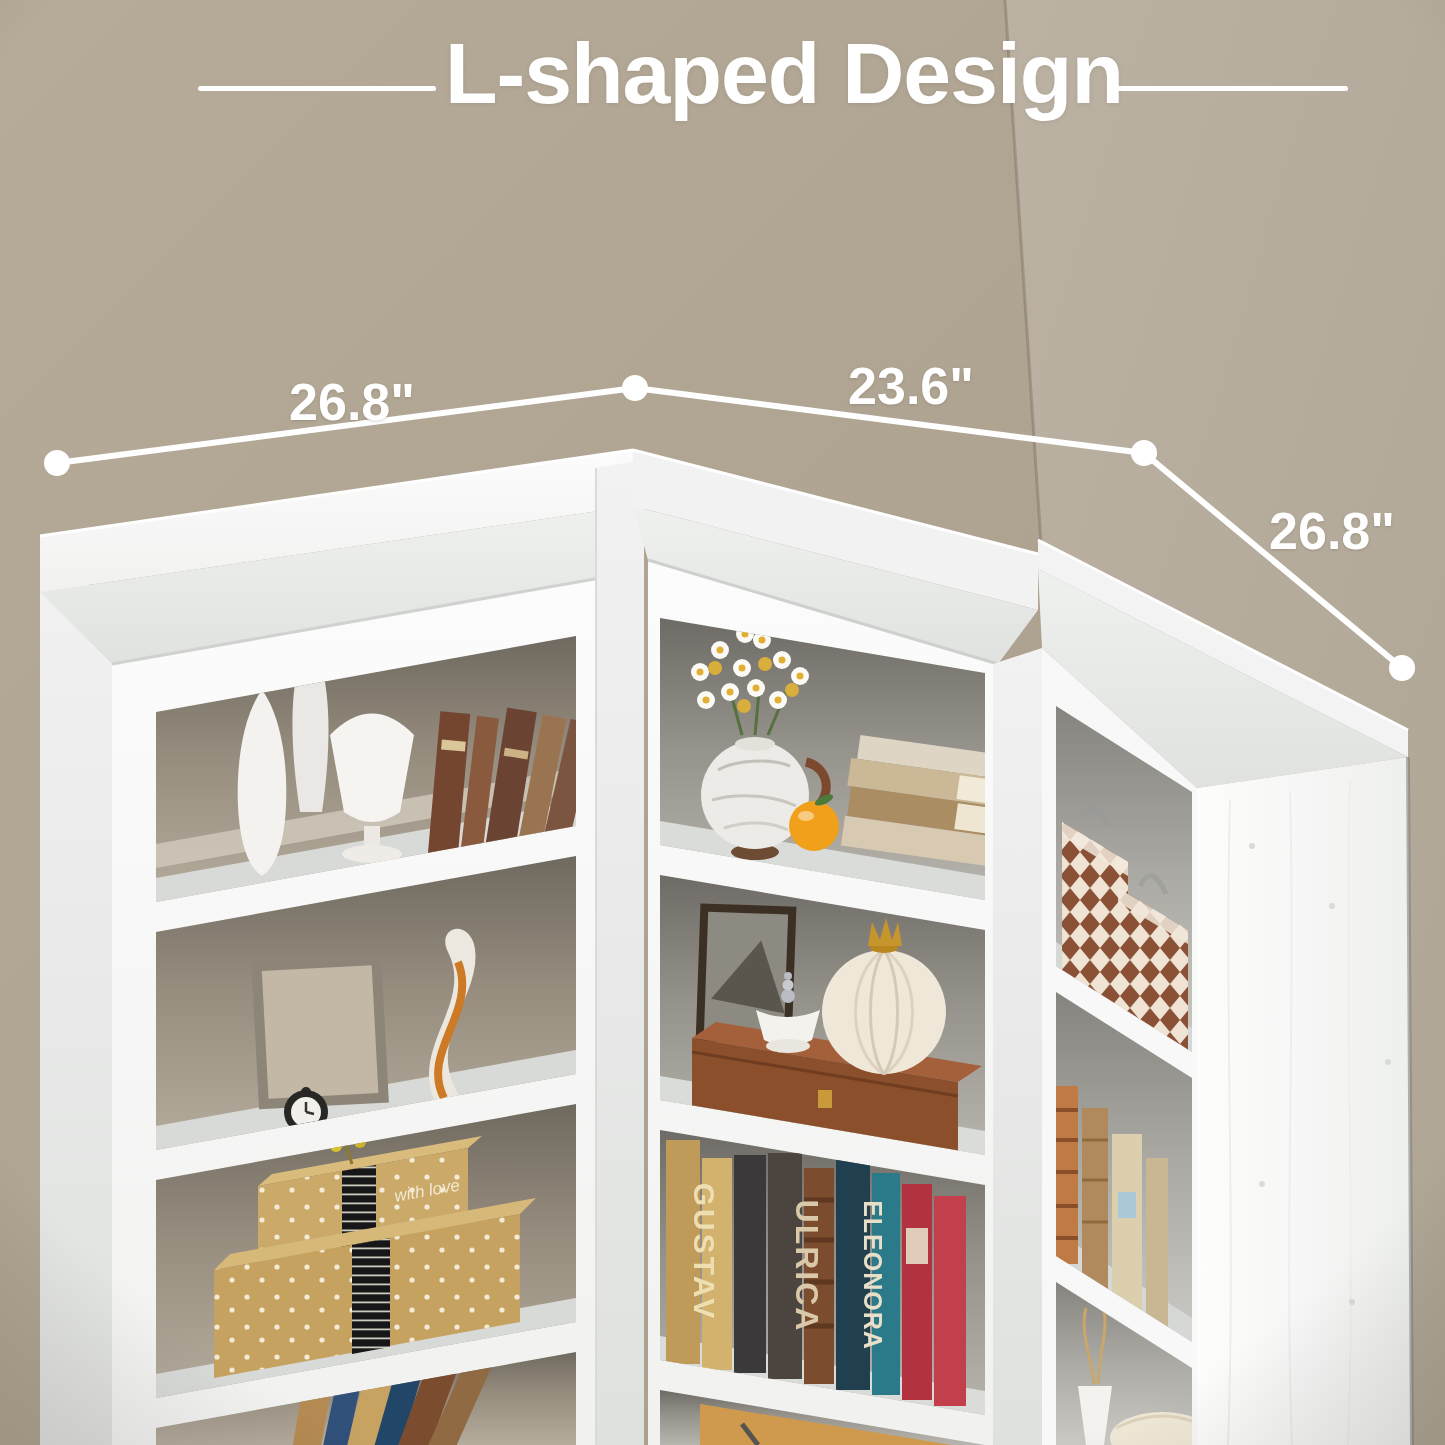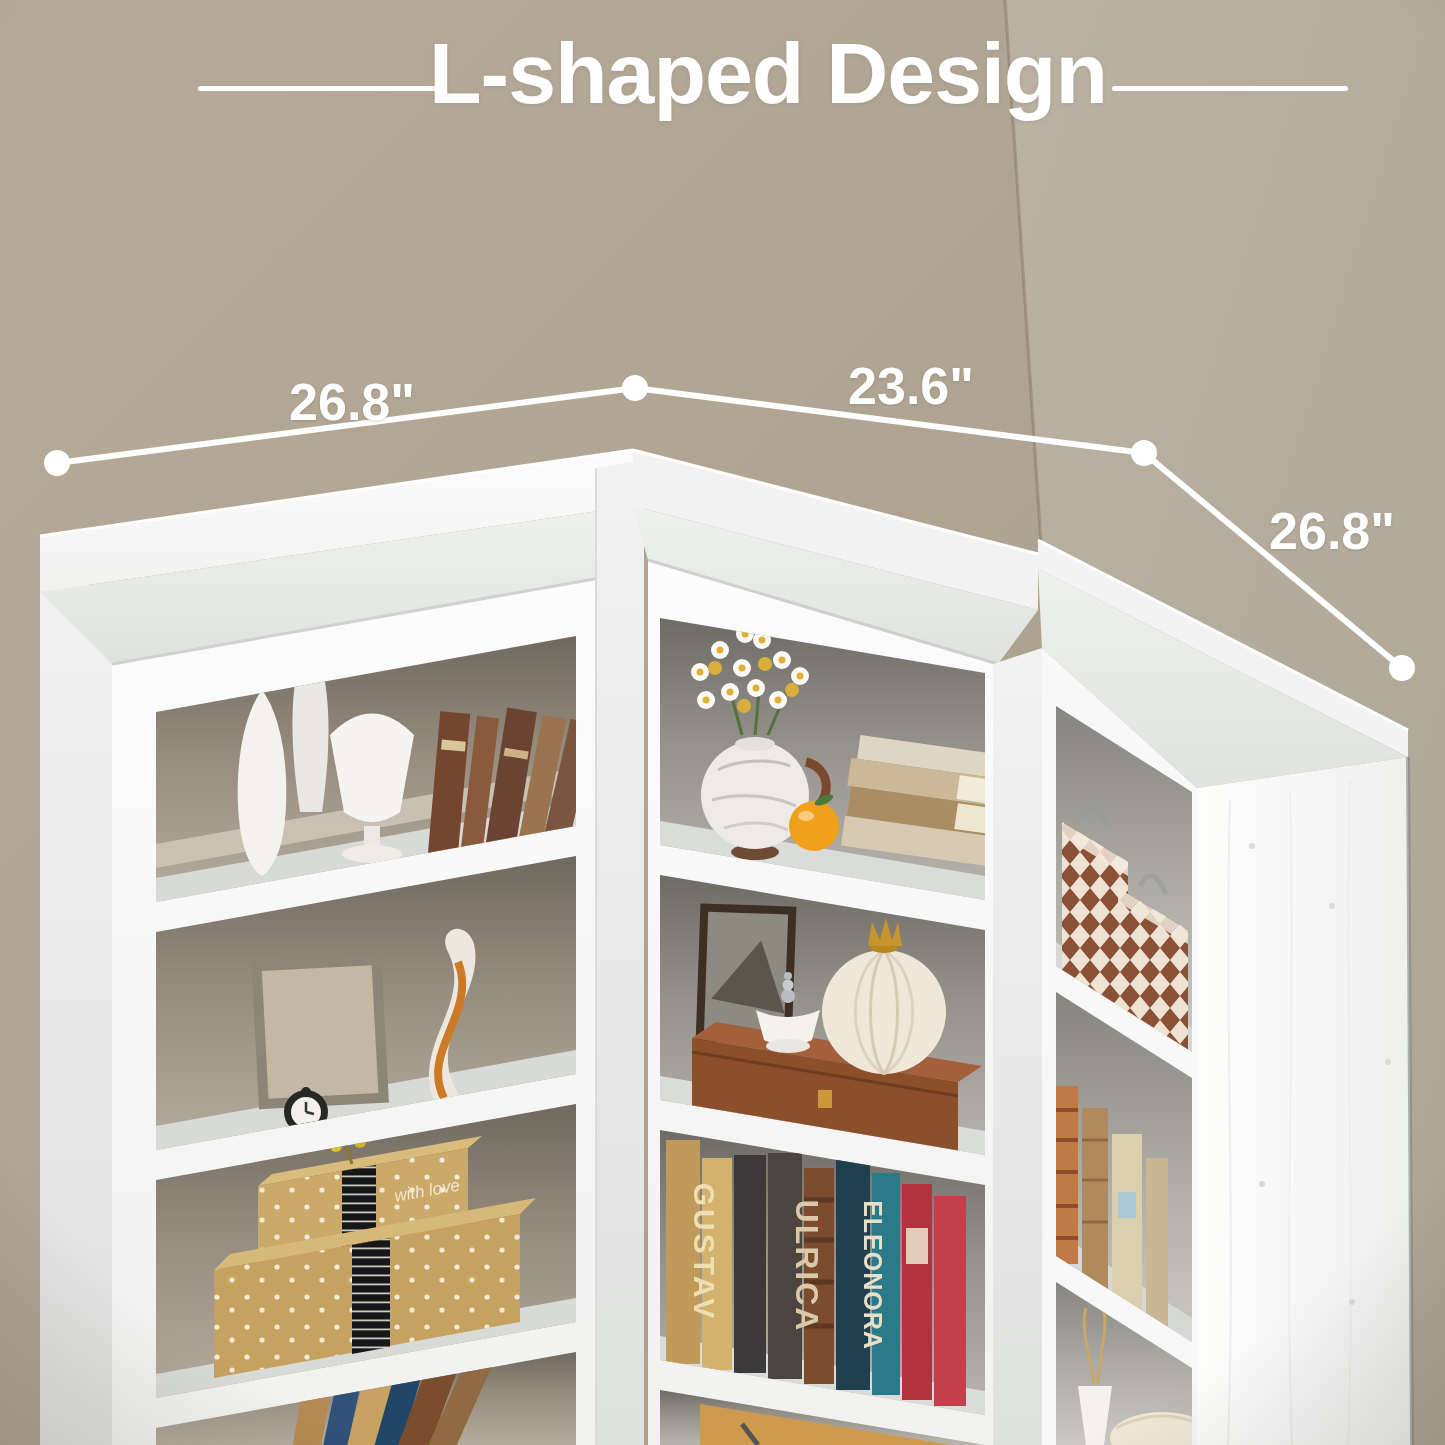--- a/index.html
+++ b/index.html
@@ -1,19 +1,19 @@
 <!DOCTYPE html>
 <html><head>
 <meta charset="utf-8">
 <style>
   html,body{margin:0;padding:0;background:#777;}
   .canvas{position:relative;width:1445px;height:1445px;overflow:hidden;
           background:#b0a593;font-family:"Liberation Sans",sans-serif;}
   .scene{position:absolute;left:0;top:0;width:1445px;height:1445px;display:block;}
-  .title{position:absolute;top:24px;left:768px;transform:translateX(-50%);
+  .title{position:absolute;top:24px;left:784px;transform:translateX(-50%);
          font-size:86px;font-weight:800;letter-spacing:-1px;color:#ffffff;
          white-space:nowrap;text-shadow:0 1px 4px rgba(90,78,60,.15);}
   .hline{position:absolute;top:86px;height:5px;background:#ffffff;border-radius:3px;}
   .hline-left{left:198px;width:238px;}
   .hline-right{left:1112px;width:236px;}
   .dim{position:absolute;transform:translate(-50%,-50%);font-size:52px;font-weight:700;
        color:#ffffff;white-space:nowrap;text-shadow:0 1px 3px rgba(80,68,50,.22);}
   .dim-a{left:352px;top:402px;}
   .dim-b{left:911px;top:386px;}
   .dim-c{left:1332px;top:531px;}

